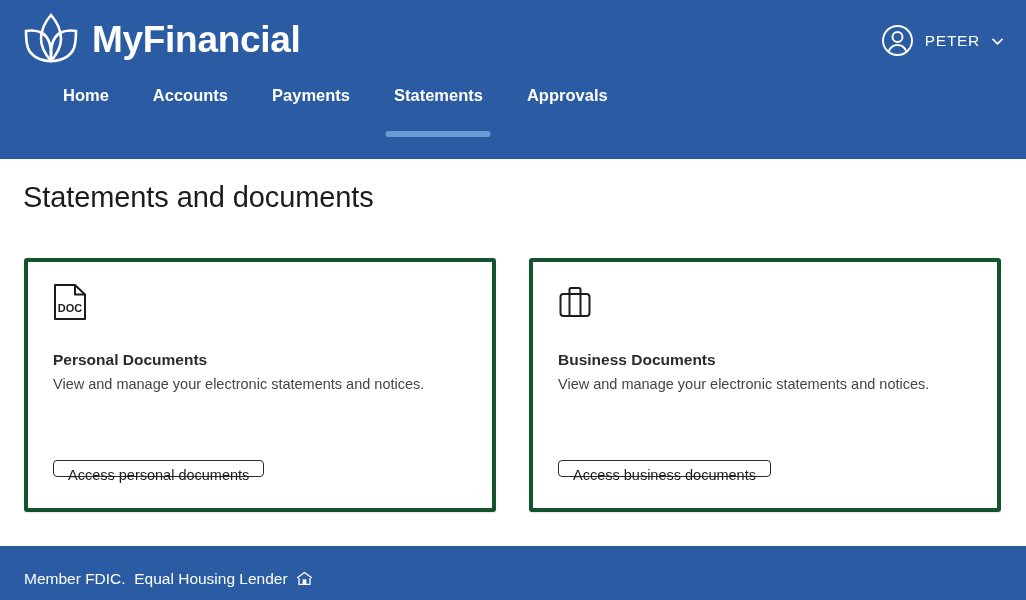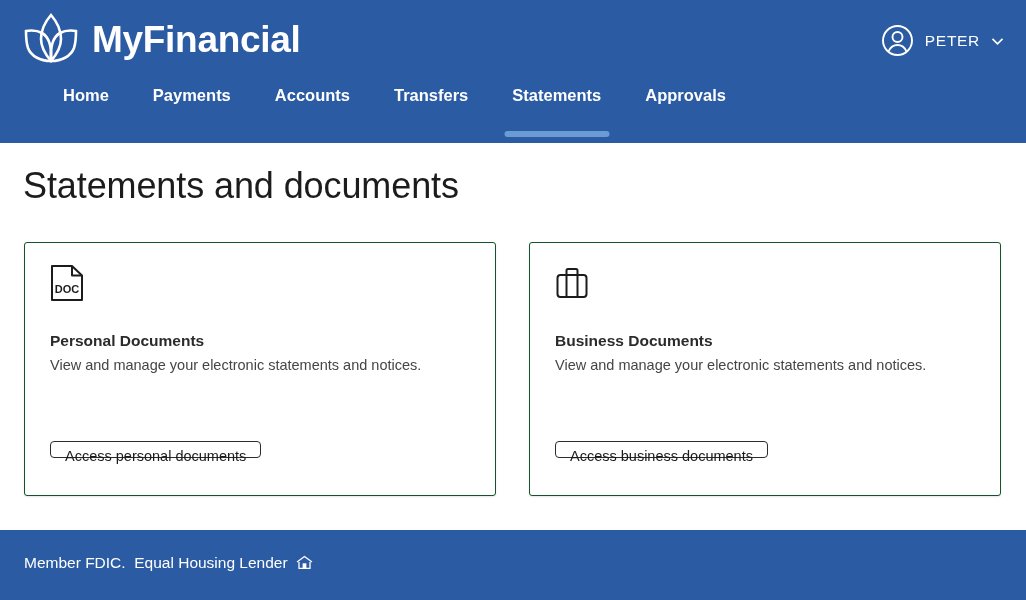--- a/index.html
+++ b/index.html
@@ -14,21 +14,21 @@
     font-family: "Liberation Sans", sans-serif;
     background: #ffffff;
     color: #2b2b2b;
     -webkit-font-smoothing: antialiased;
   }
 
   
   .header {
     position: relative;
     width: 1026px;
-    height: 143px;
+    height: 159px;
     background: #2a5ba3;
     color: #ffffff;
   }
 
   .brand-row {
     position: absolute;
     left: 22px;
     top: 11px;
     display: flex;
     align-items: center;
@@ -110,40 +110,40 @@
     position: relative;
     width: 1026px;
     height: 387px;
     background: #ffffff;
   }
 
   .page-title {
     position: absolute;
     left: 23px;
     top: 22px;
-    font-size: 36px;
+    font-size: 29px;
     font-weight: normal;
     color: #1c1c1c;
     letter-spacing: -0.1px;
     text-align: center;
   }
 
   .cards {
     position: absolute;
     left: 24px;
     top: 99px;
     display: flex;
     gap: 33px;
   }
 
   .card {
     width: 472px;
     height: 254px;
     background: #ffffff;
-    border: 1px solid #14532d;
+    border: 4px solid #14532d;
     border-radius: 3px;
     box-shadow: 0 1px 2px rgba(0,0,0,0.10);
     position: relative;
     padding: 0;
   }
 
   .card-icon {
     position: absolute;
     left: 25px;
     top: 21px;
@@ -240,27 +240,24 @@
         <path d="M1.5 1.8 L6.5 6.8 L11.5 1.8"></path>
       </svg>
     </span>
   </div>
 
   <nav class="nav">
     <a class="nav-item">
       <span>Home</span>
     </a>
     <a class="nav-item">
+      <span>Accounts</span>
+    </a>
+    <a class="nav-item">
       <span>Payments</span>
-    </a>
-    <a class="nav-item">
-      <span>Accounts</span>
-    </a>
-    <a class="nav-item">
-      <span>Transfers</span>
     </a>
     <a class="nav-item active">
       <span>Statements</span>
       <span class="nav-underline"></span>
     </a>
     <a class="nav-item">
       <span>Approvals</span>
     </a>
   </nav>
 </div>

